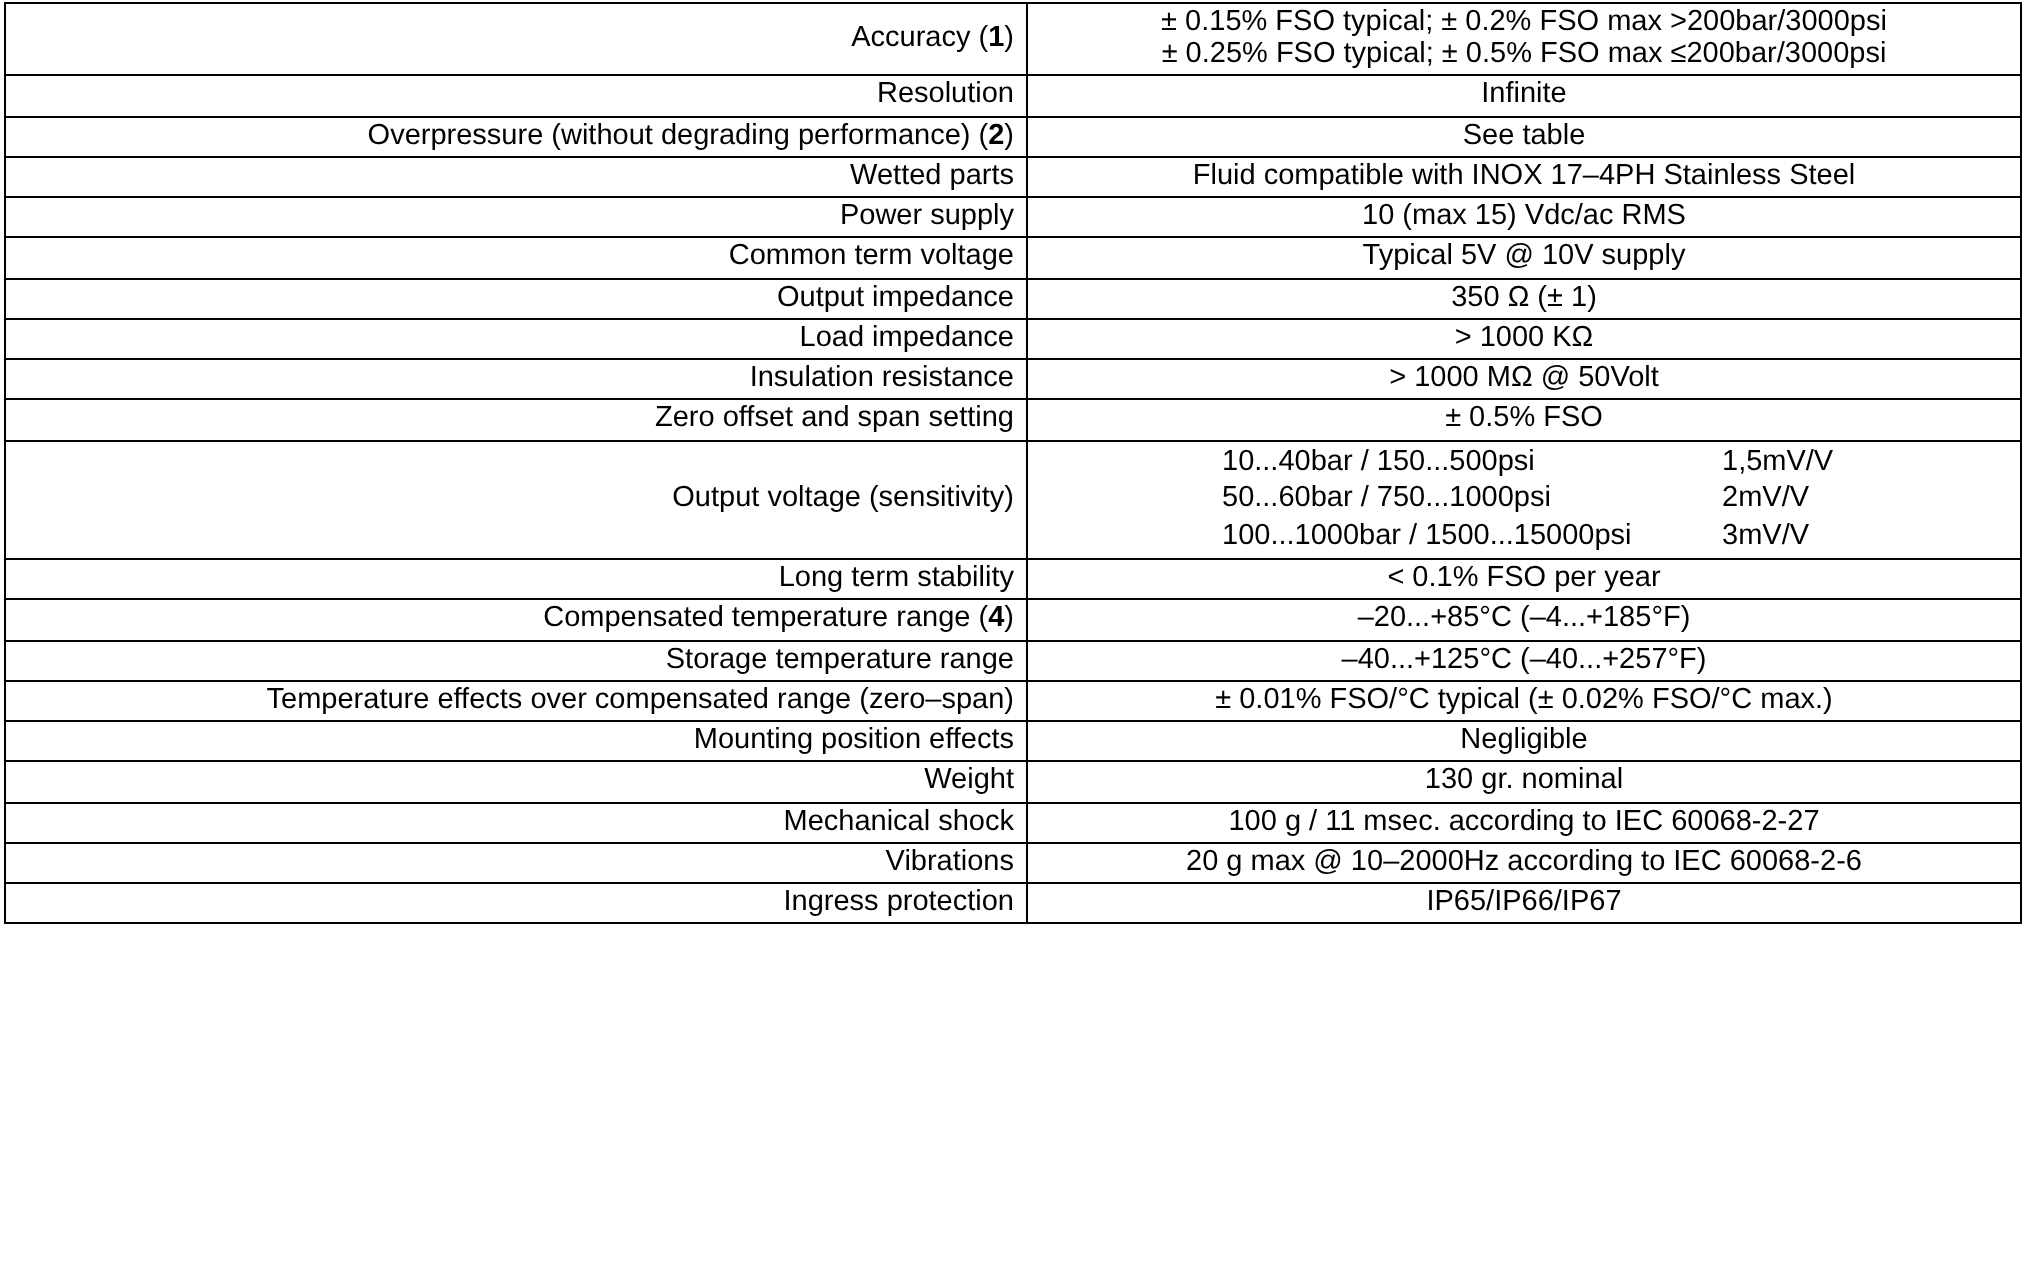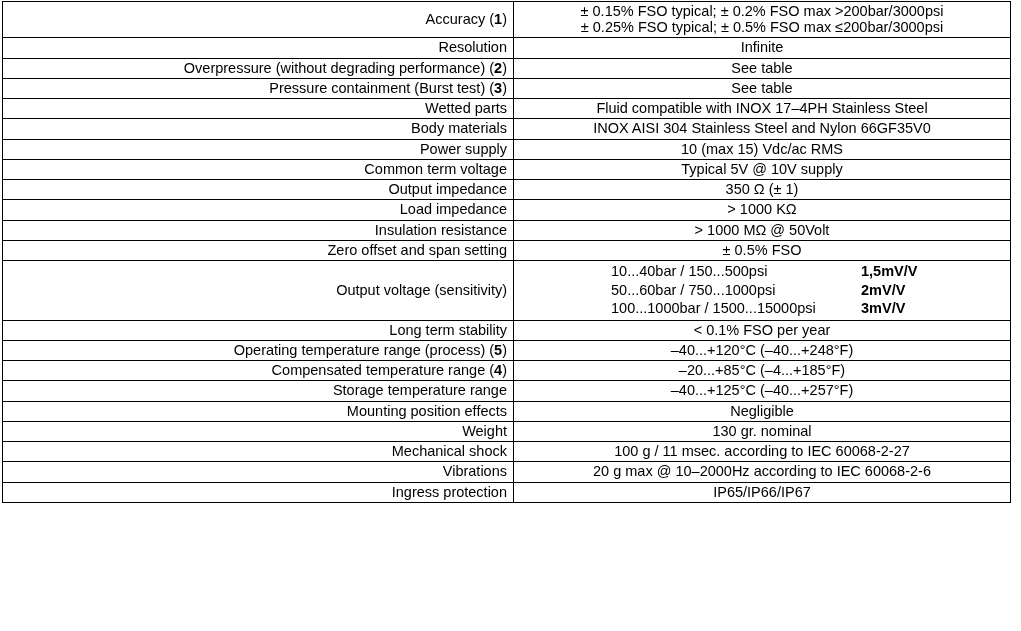--- a/index.html
+++ b/index.html
@@ -56,21 +56,20 @@
     display: flex;
     line-height: 1.28;
   }
   .ov-range {
     width: 250px;
     white-space: nowrap;
   }
   .ov-sens {
     width: 90px;
     white-space: nowrap;
-    font-weight: bold;
   }
   .tight {
     line-height: 1.18;
   }
   .acc-line {
     display: block;
     white-space: nowrap;
   }
 </style>
 </head>
@@ -88,30 +87,22 @@
         </tr>
         <tr>
           <td class="label">Resolution</td>
           <td class="value">Infinite</td>
         </tr>
         <tr>
           <td class="label">Overpressure (without degrading performance) (<span class="bold">2</span>)</td>
           <td class="value">See table</td>
         </tr>
         <tr>
-          <td class="label">Pressure containment (Burst test) (<span class="bold">3</span>)</td>
-          <td class="value">See table</td>
-        </tr>
-        <tr>
           <td class="label">Wetted parts</td>
           <td class="value">Fluid compatible with INOX 17–4PH Stainless Steel</td>
-        </tr>
-        <tr>
-          <td class="label">Body materials</td>
-          <td class="value">INOX AISI 304 Stainless Steel and Nylon 66GF35V0</td>
         </tr>
         <tr>
           <td class="label">Power supply</td>
           <td class="value">10 (max 15) Vdc/ac RMS</td>
         </tr>
         <tr>
           <td class="label">Common term voltage</td>
           <td class="value">Typical 5V @ 10V supply</td>
         </tr>
         <tr>
@@ -141,30 +132,30 @@
               </div><div class="ov-row">
                 <span class="ov-range">100...1000bar / 1500...15000psi</span>
                 <span class="ov-sens">3mV/V</span>
               </div></div></td>
         </tr>
         <tr>
           <td class="label">Long term stability</td>
           <td class="value">&lt; 0.1% FSO per year</td>
         </tr>
         <tr>
-          <td class="label">Operating temperature range (process) (<span class="bold">5</span>)</td>
-          <td class="value">–40...+120°C  (–40...+248°F)</td>
-        </tr>
-        <tr>
           <td class="label">Compensated temperature range (<span class="bold">4</span>)</td>
           <td class="value">–20...+85°C (–4...+185°F)</td>
         </tr>
         <tr>
           <td class="label">Storage temperature range</td>
           <td class="value">–40...+125°C (–40...+257°F)</td>
+        </tr>
+        <tr>
+          <td class="label">Temperature effects over compensated range (zero–span)</td>
+          <td class="value">± 0.01% FSO/°C typical  (± 0.02% FSO/°C max.)</td>
         </tr>
         <tr>
           <td class="label">Mounting position effects</td>
           <td class="value">Negligible</td>
         </tr>
         <tr>
           <td class="label">Weight</td>
           <td class="value">130 gr. nominal</td>
         </tr>
         <tr>

